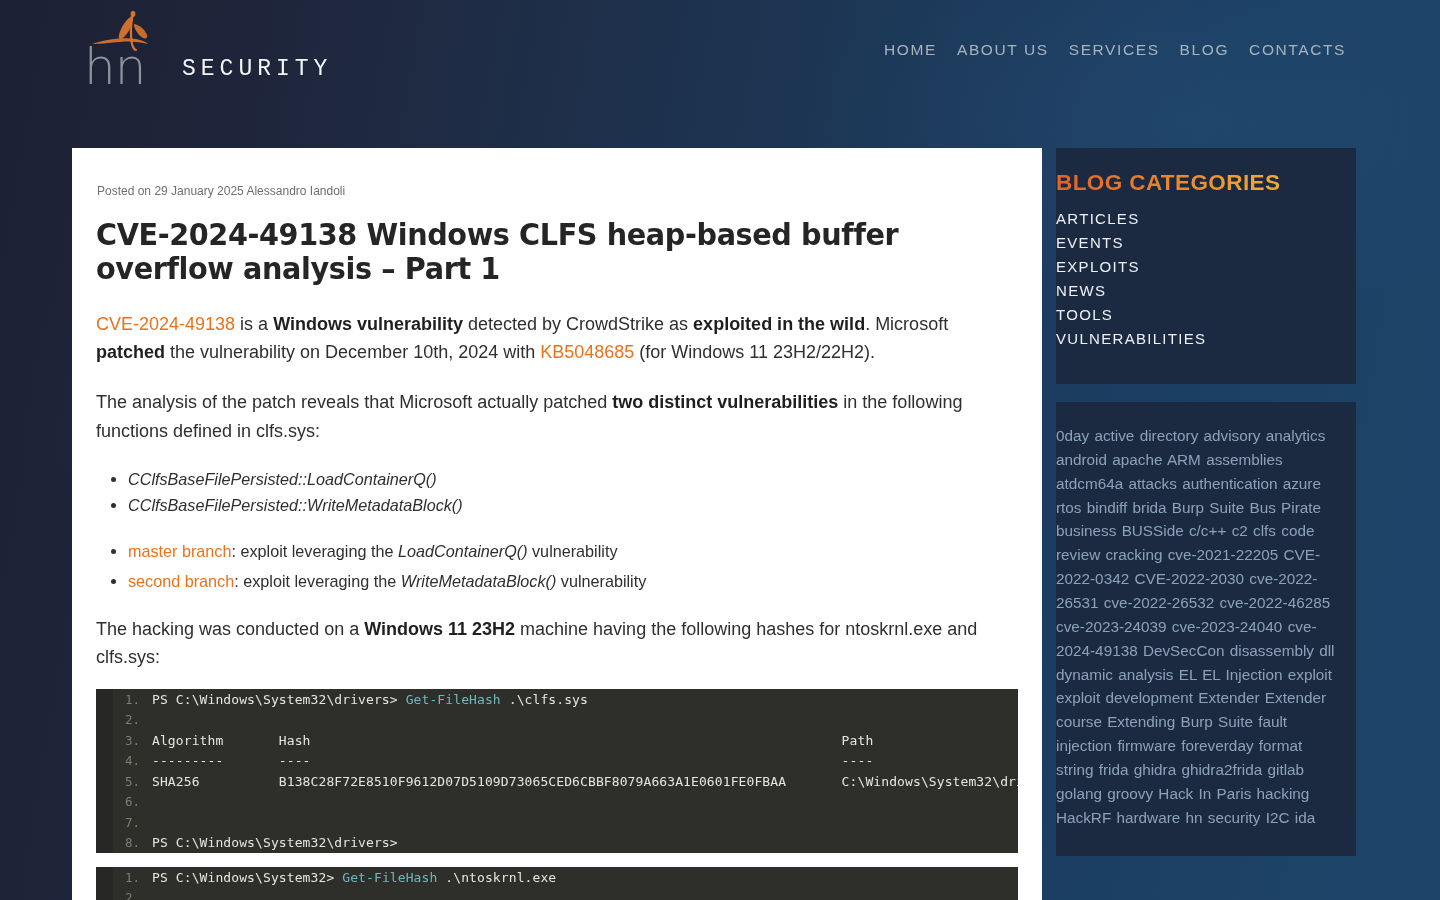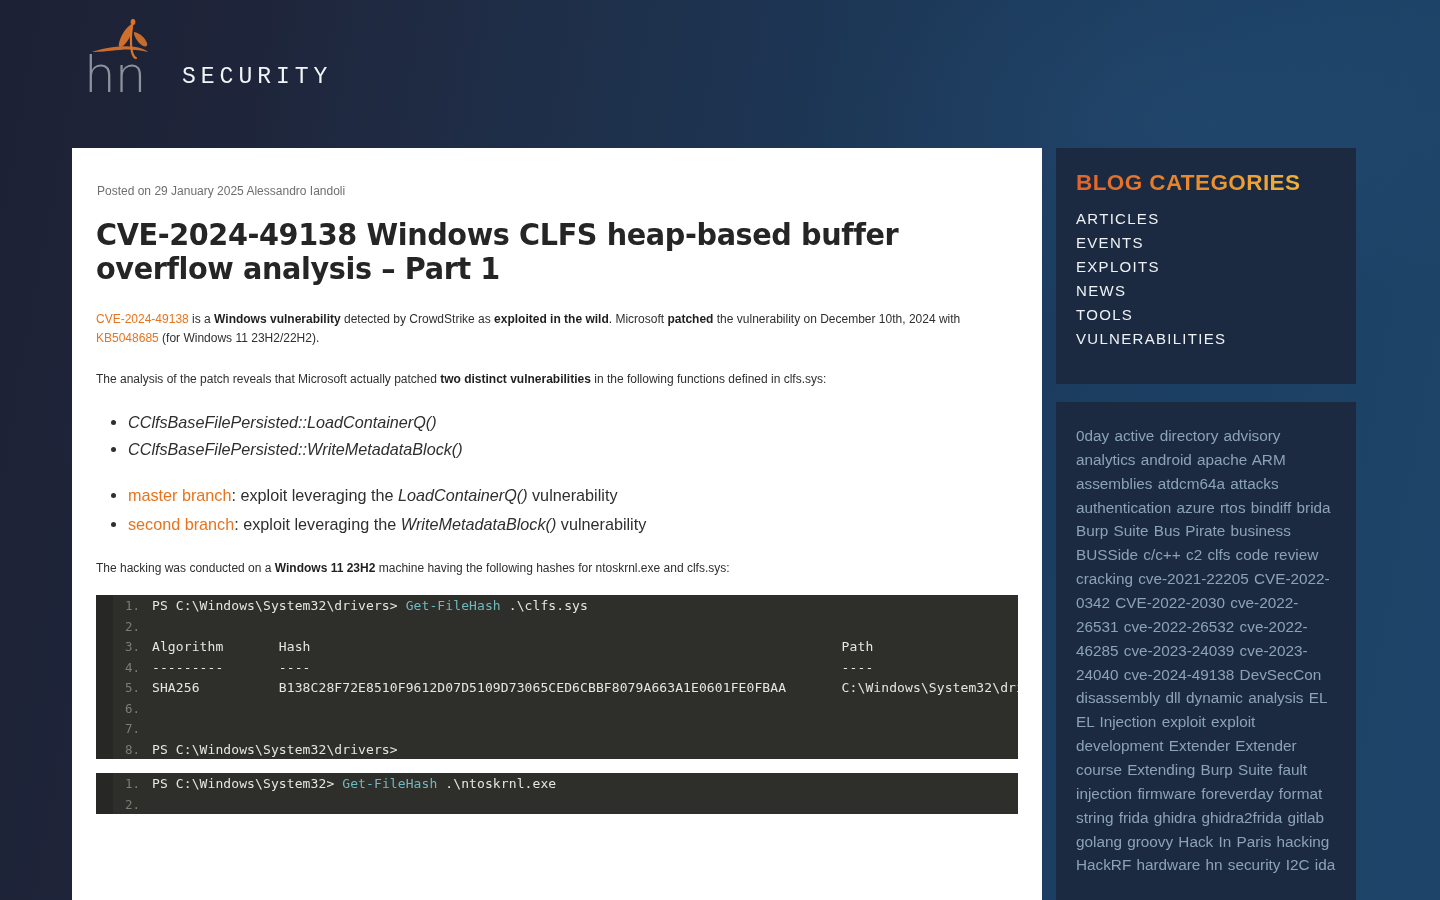--- a/index.html
+++ b/index.html
@@ -39,21 +39,21 @@
     background:
       radial-gradient(ellipse 520px 300px at 1180px 120px, rgba(70,120,170,.13), rgba(0,0,0,0) 70%),
       radial-gradient(ellipse 420px 260px at 300px 400px, rgba(40,70,120,.10), rgba(0,0,0,0) 70%);
   }
 
   .wrap { position: relative; width: 1440px; height: 900px; }
 
   
   header.site-header {
     position: absolute;
-    top: 8px; left: 0;
+    top: 0; left: 0;
     width: 1440px;
     height: 105px;
     display: flex;
     align-items: flex-start;
     z-index: 5;
   }
 
   .logo-block {
     position: absolute;
     left: 84px;
@@ -141,21 +141,21 @@
     font-weight: 700;
     color: #252525;
     letter-spacing: -0.4px;
     margin: 0 0 24px 0;
     max-width: 920px;
     transform: scaleX(0.94);
     transform-origin: left center;
   }
 
   .post-body p {
-    font-size: 12px;
+    font-size: 18px;
     line-height: 1.56;
     color: #2f2f2f;
     margin: 0 0 22px 0;
     max-width: 920px;
   }
   .post-body p.tight { margin-bottom: 18px; }
 
   .post-body a { color: #e8731c; text-decoration: none; }
   .post-body strong { font-weight: 700; color: #1f1f1f; }
   .post-body em { font-style: italic; }
@@ -213,21 +213,21 @@
 
   
   .sidebar {
     width: 300px;
     display: flex;
     flex-direction: column;
     gap: 18px;
   }
   .side-panel {
     background: #1b2a41;
-    padding: 22px 18px 26px 20px;
+    padding: 22px 18px 26px 0;
   }
   .side-panel.categories { padding-bottom: 30px; }
 
   .panel-title {
     font-size: 22.5px;
     font-weight: 700;
     letter-spacing: 0.4px;
     margin: 0 0 14px 0;
     background: linear-gradient(90deg, #e2622a 0%, #ea8a2c 45%, #f2c13c 100%);
     -webkit-background-clip: text;
@@ -274,20 +274,27 @@
         <path d="M43 4 C41 14, 40 26, 42 36 C43 40, 45 42, 46 42" stroke="#d9742c" stroke-width="2.2" fill="none" stroke-linecap="round"></path>
         <path d="M43 7 C36 11, 31 19, 29 27 C28 31, 30 32, 33 30 C38 26, 42 18, 43 10 Z" fill="#d9742c" opacity="0.95"></path>
         <path d="M44 16 C50 17, 55 22, 57 27 C58 30, 56 31, 53 30 C49 28, 45 22, 44 18 Z" fill="#d9742c" opacity="0.9"></path>
         <path d="M2 36 C14 32, 30 29, 46 31 C52 32, 56 34, 58 36 C50 34, 40 33, 30 34 C18 35, 9 36, 2 36 Z" fill="#d9742c" opacity="0.92"></path>
         <ellipse cx="43" cy="6" rx="2.4" ry="3" fill="#d9742c"></ellipse>
       </svg>
       <span class="logo-hn">hn</span>
       <span class="logo-security">SECURITY</span>
     </a>
 
+    <nav class="main-nav">
+      <a href="#">HOME</a>
+      <a href="#">ABOUT US</a>
+      <a href="#">SERVICES</a>
+      <a href="#">BLOG</a>
+      <a href="#">CONTACTS</a>
+    </nav>
   </header>
 
   <div class="content-area">
 
     <article class="article-card">
 
       <div class="post-meta">Posted on 29 January 2025 Alessandro Iandoli</div>
 
       <h1 class="post-title">CVE-2024-49138 Windows CLFS heap-based buffer overflow analysis – Part 1</h1>
 

